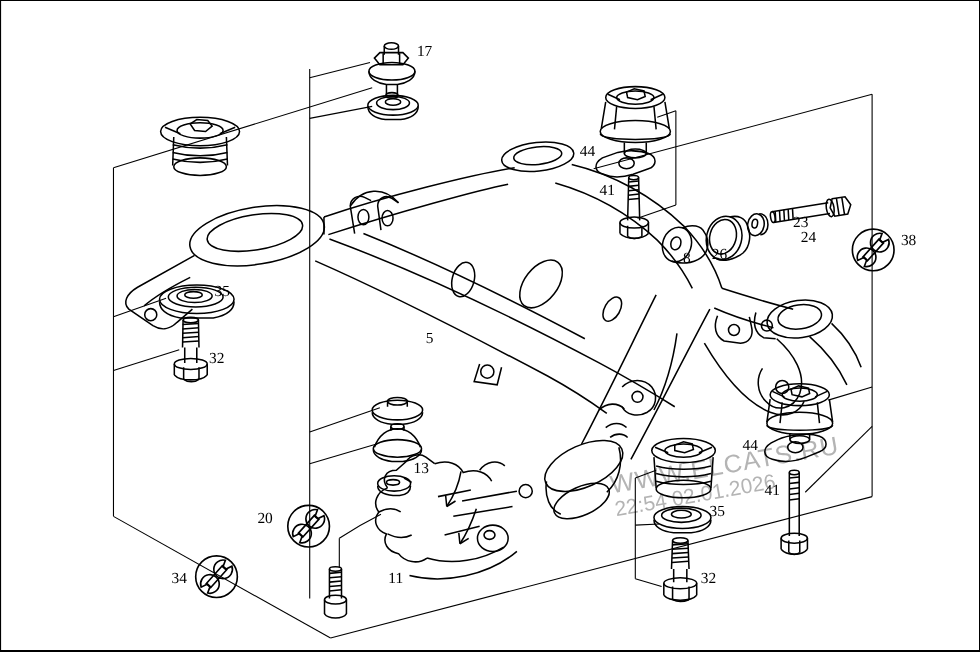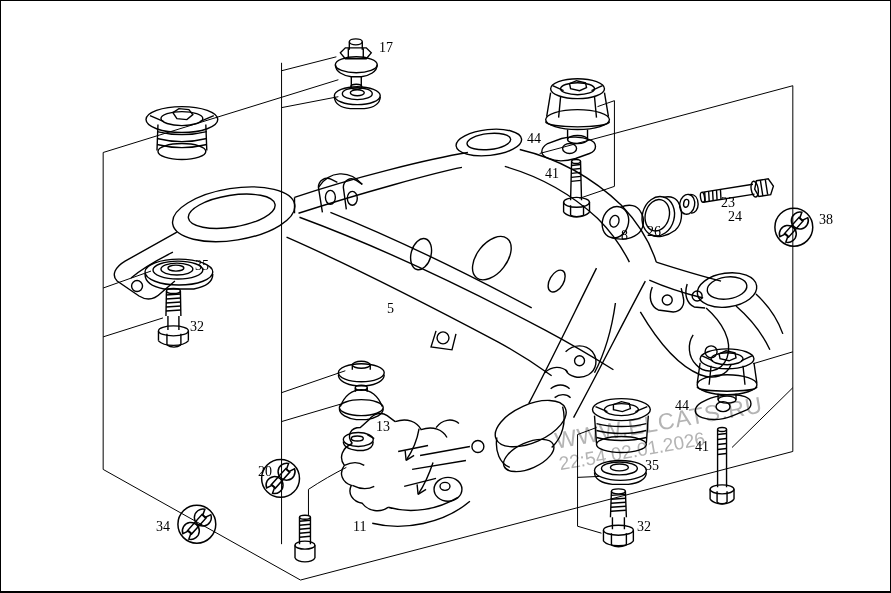--- a/index.html
+++ b/index.html
@@ -372,21 +372,21 @@
       <div class="part-label" style="left: 544px; top: 166px;">41</div>
       <div class="part-label" style="left: 620px; top: 228px;">8</div>
       <div class="part-label" style="left: 646px; top: 224px; text-align: center;">26</div>
       <div class="part-label" style="left: 679px; top: 209px; margin-left: 48px;">24</div>
       <div class="part-label" style="left: 720px; top: 195px; text-align: right;">23</div>
       <div class="part-label" style="left: 818px; top: 212px;">38</div>
       <div class="part-label" style="left: 194px; top: 258px;">35</div>
       <div class="part-label" style="left: 189px; top: 319px;">32</div>
       <div class="part-label" style="left: 386px; top: 301px;">5</div>
       <div class="part-label" style="left: 375px; top: 419px;">13</div>
-      <div class="part-label" style="left: 233px; top: 464px; margin-left: 24px;">20</div>
+      <div class="part-label" style="left: 233px; top: 464px;">20</div>
       <div class="part-label" style="left: 155px; top: 519px;">34</div>
       <div class="part-label" style="left: 316px; top: 519px; margin-left: 36px;">11</div>
       <div class="part-label" style="left: 674px; top: 398px;">44</div>
       <div class="part-label" style="left: 694px; top: 439px;">41</div>
       <div class="part-label" style="left: 644px; top: 458px;">35</div>
       <div class="part-label" style="left: 636px; top: 519px;">32</div>
     </div>
 
 </div>
 

